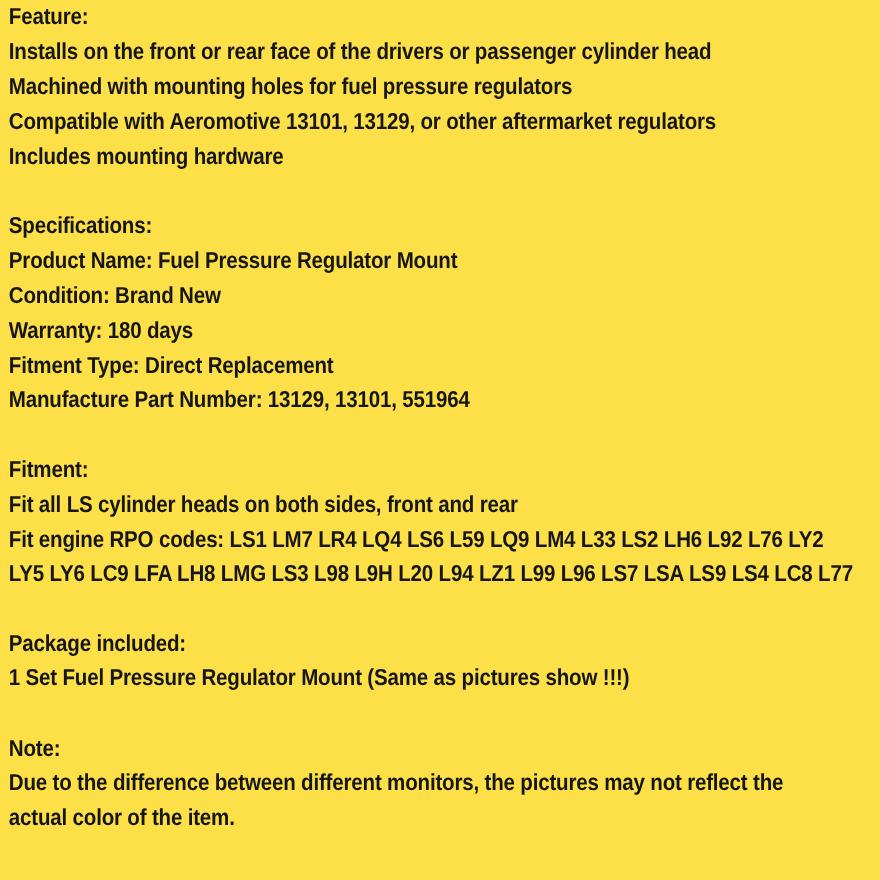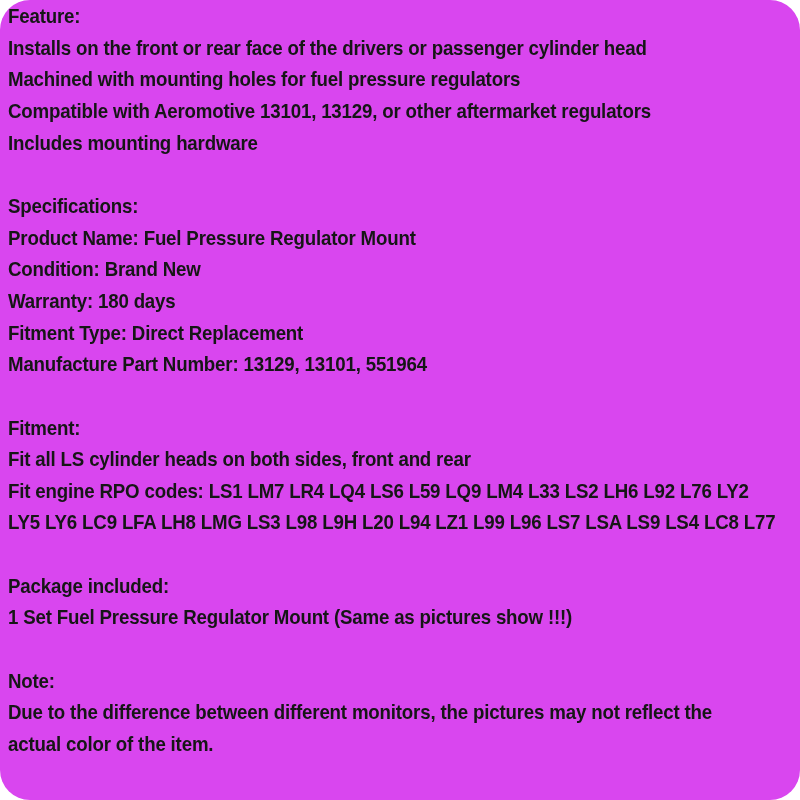--- a/index.html
+++ b/index.html
@@ -6,23 +6,22 @@
     margin: 0;
     padding: 0;
     background: #ffffff;
     width: 800px;
     height: 800px;
     overflow: hidden;
   }
   .page {
     width: 800px;
     height: 800px;
-    background: #d946ef;
+    background: #fde047;
     position: relative;
-    border-radius: 30px;
   }
   
   .content {
     position: absolute;
     top: 0;
     left: 0;
     width: 900px;
     transform: scaleX(0.89);
     transform-origin: 0 0;
     padding: 0 0 0 9px;

